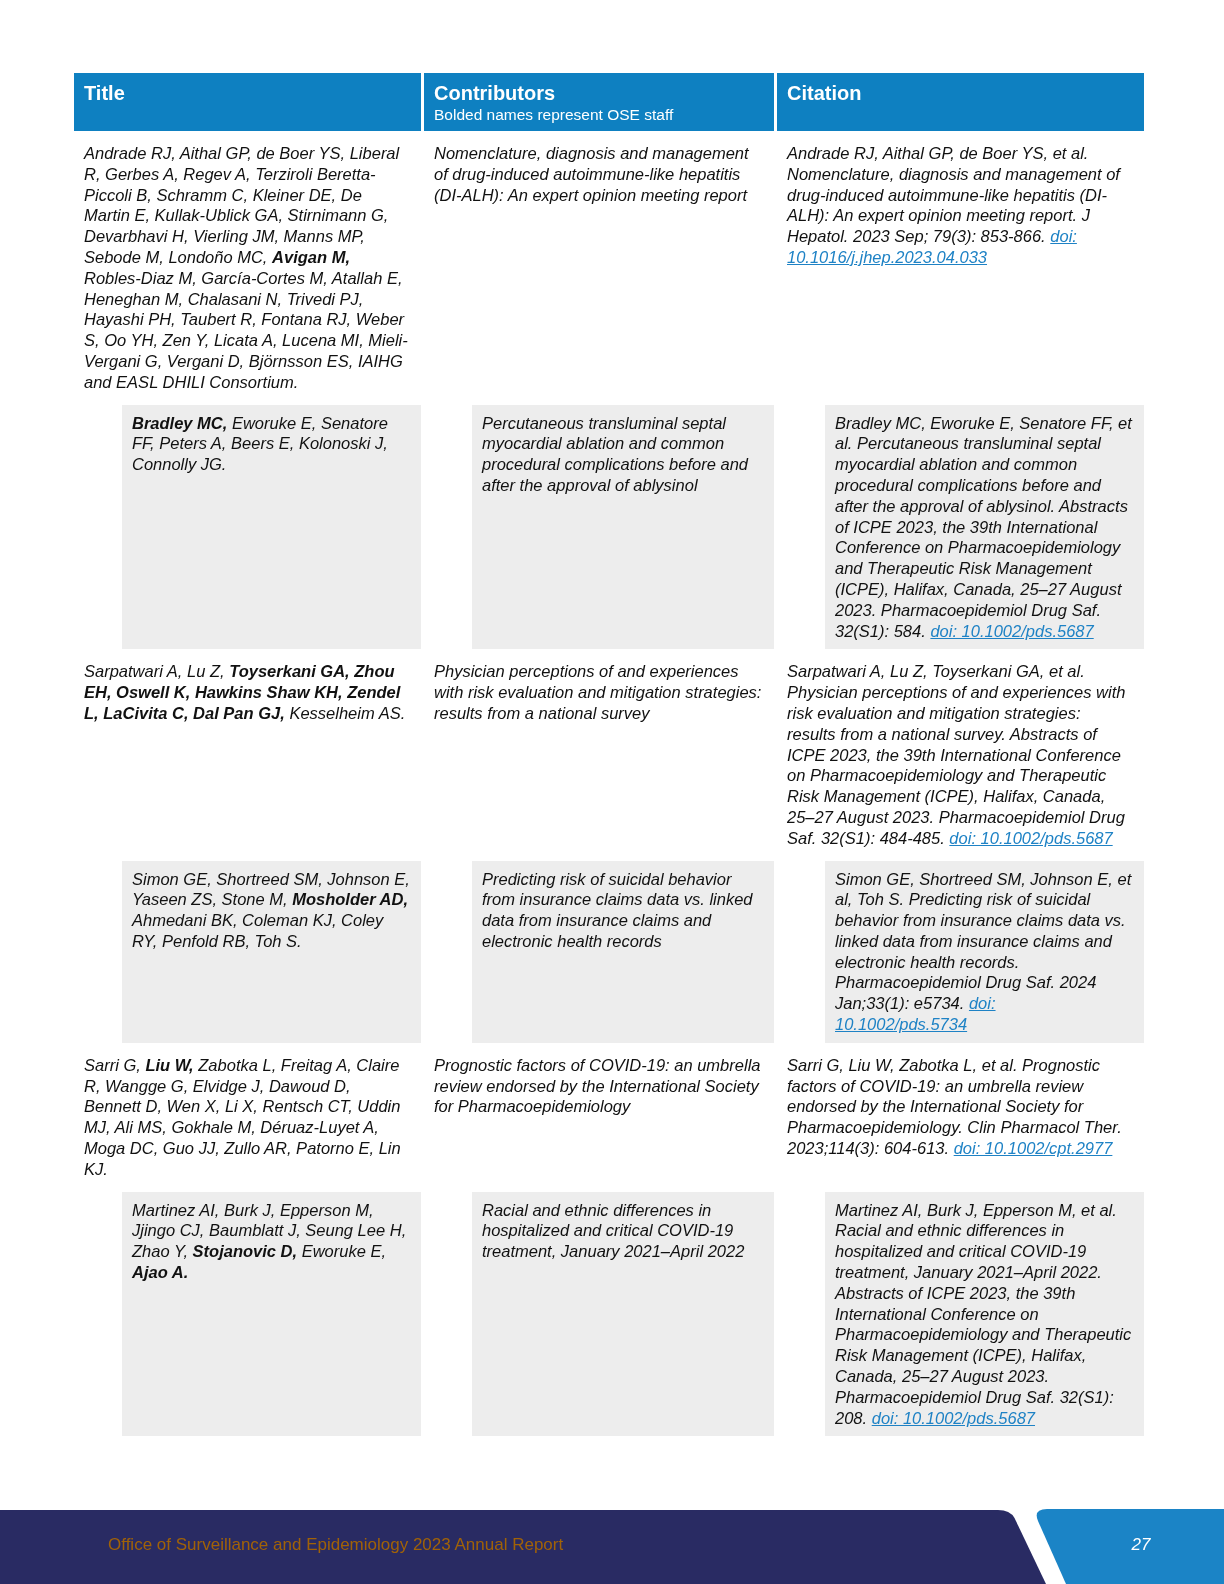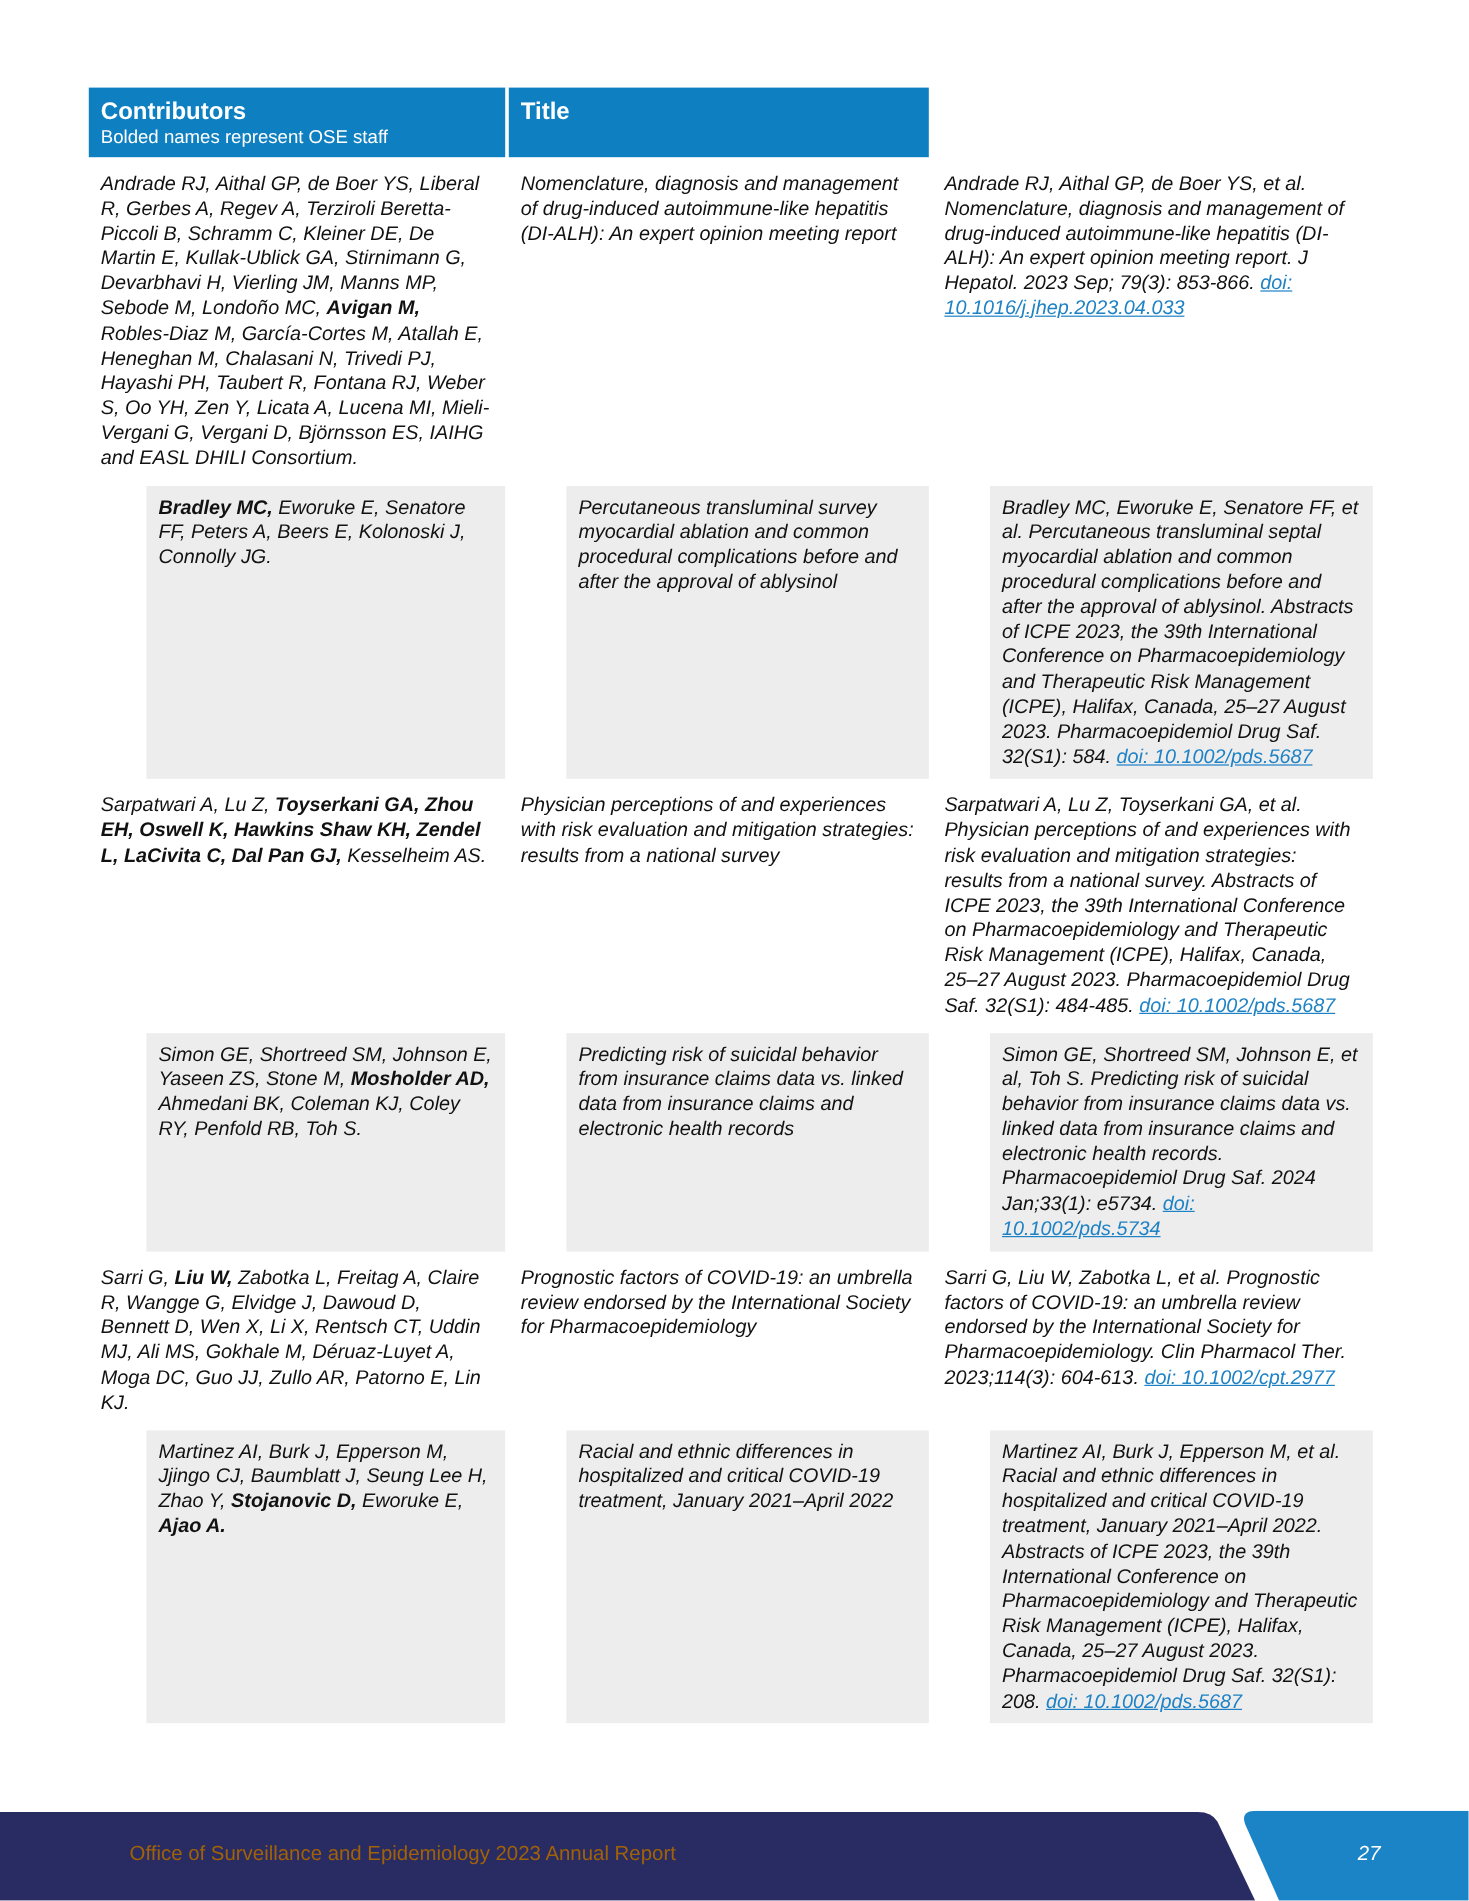--- a/index.html
+++ b/index.html
@@ -32,37 +32,40 @@
 </style>
 </head>
 <body>
 
 <div class="page">
 
   <div class="pub-table">
 
     <div class="tr">
       <div class="th">
+        <div class="h-label">Title</div>
+      </div>
+      <div class="th">
         <div class="h-label">Contributors</div>
         <div class="h-note">Bolded names represent OSE staff</div>
       </div>
       <div class="th">
-        <div class="h-label">Title</div>
+        <div class="h-label">Citation</div>
       </div>
     </div>
 
     <div class="tr">
       <div class="td contributors"><span>Andrade RJ, Aithal GP, de Boer YS, Liberal R, Gerbes A, Regev A, Terziroli Beretta-Piccoli B, Schramm C, Kleiner DE, De Martin E, Kullak-Ublick GA, Stirnimann G, Devarbhavi H, Vierling JM, Manns MP, Sebode M, Londoño MC, </span><span class="bold">Avigan M,</span><span> Robles-Diaz M, García-Cortes M, Atallah E, Heneghan M, Chalasani N, Trivedi PJ, Hayashi PH, Taubert R, Fontana RJ, Weber S, Oo YH, Zen Y, Licata A, Lucena MI, Mieli-Vergani G, Vergani D, Björnsson ES, IAIHG and EASL DHILI Consortium.</span></div>
       <div class="td title">Nomenclature, diagnosis and management of drug-induced autoimmune-like hepatitis (DI-ALH): An expert opinion meeting report</div>
       <div class="td citation"><span>Andrade RJ, Aithal GP, de Boer YS, et al. Nomenclature, diagnosis and management of drug-induced autoimmune-like hepatitis (DI-ALH): An expert opinion meeting report. J Hepatol. 2023 Sep; 79(3): 853-866. </span><a href="#" class="doi">doi: 10.1016/j.jhep.2023.04.033</a></div>
     </div>
 
     <div class="tr row-stripe">
       <div class="td contributors"><span class="bold">Bradley MC,</span><span> Eworuke E, Senatore FF, Peters A, Beers E, Kolonoski J, Connolly JG.</span></div>
-      <div class="td title">Percutaneous transluminal survey myocardial ablation and common procedural complications before and after the approval of ablysinol</div>
+      <div class="td title">Percutaneous transluminal septal myocardial ablation and common procedural complications before and after the approval of ablysinol</div>
       <div class="td citation"><span>Bradley MC, Eworuke E, Senatore FF, et al. Percutaneous transluminal septal myocardial ablation and common procedural complications before and after the approval of ablysinol. Abstracts of ICPE 2023, the 39th International Conference on Pharmacoepidemiology and Therapeutic Risk Management (ICPE), Halifax, Canada, 25–27 August 2023. Pharmacoepidemiol Drug Saf. 32(S1): 584. </span><a href="#" class="doi">doi: 10.1002/pds.5687</a></div>
     </div>
 
     <div class="tr">
       <div class="td contributors"><span>Sarpatwari A, Lu Z, </span><span class="bold">Toyserkani GA, Zhou EH, Oswell K, Hawkins Shaw KH, Zendel L, LaCivita C, Dal Pan GJ,</span><span> Kesselheim AS.</span></div>
       <div class="td title">Physician perceptions of and experiences with risk evaluation and mitigation strategies: results from a national survey</div>
       <div class="td citation"><span>Sarpatwari A, Lu Z, Toyserkani GA, et al. Physician perceptions of and experiences with risk evaluation and mitigation strategies: results from a national survey. Abstracts of ICPE 2023, the 39th International Conference on Pharmacoepidemiology and Therapeutic Risk Management (ICPE), Halifax, Canada, 25–27 August 2023. Pharmacoepidemiol Drug Saf. 32(S1): 484-485. </span><a href="#" class="doi">doi: 10.1002/pds.5687</a></div>
     </div>
 
     <div class="tr row-stripe">

